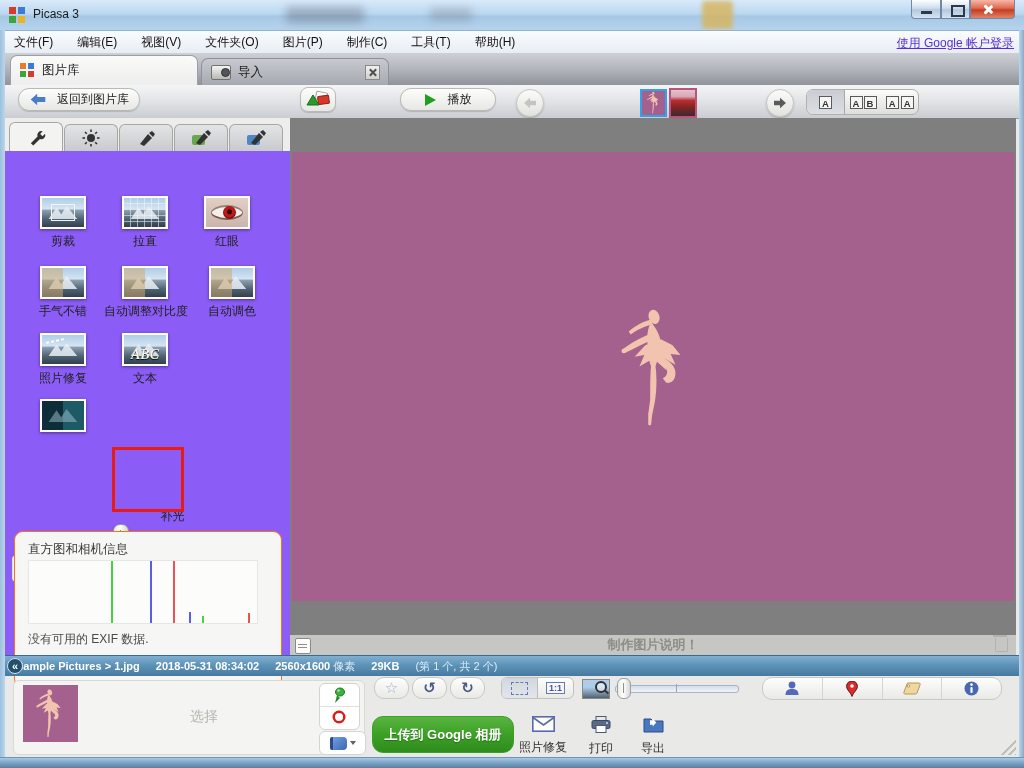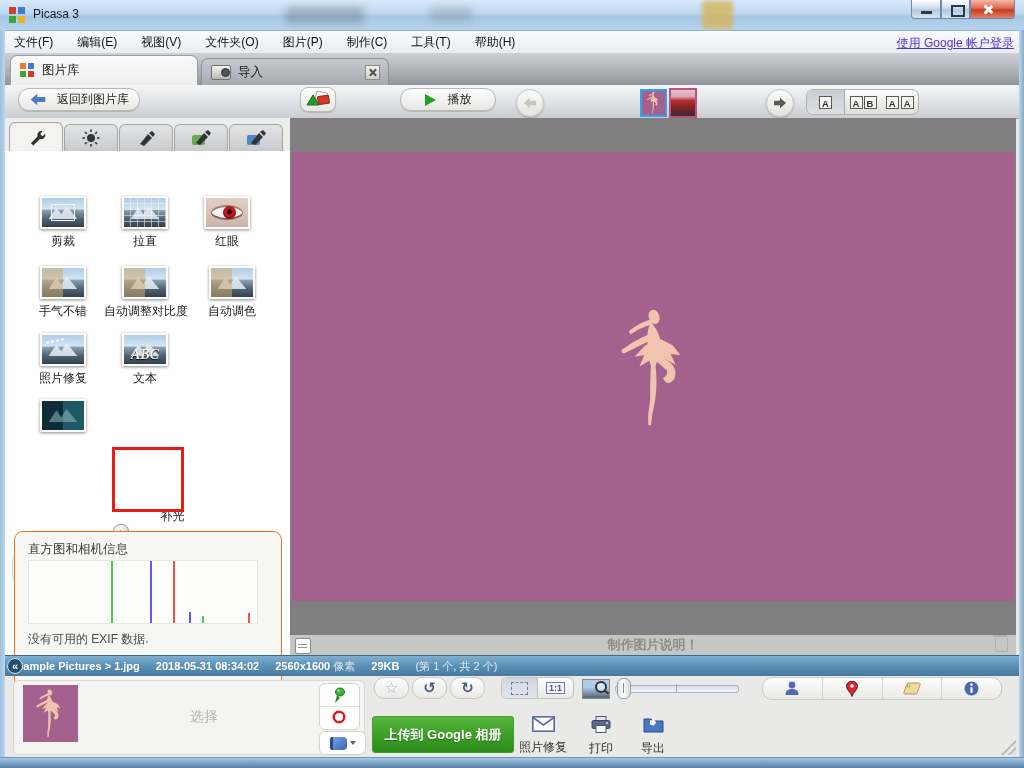--- a/index.html
+++ b/index.html
@@ -56,21 +56,21 @@
   .viewgroup{left:806px;top:4px;width:113px;height:26px;background:linear-gradient(180deg,#fcfcfb,#dededa);border:1px solid #b0b0ac;border-radius:7px;box-sizing:border-box;display:flex;}
   .viewcell{flex:1;display:flex;align-items:center;justify-content:center;gap:2px;}
   .viewcell.pressed{background:linear-gradient(180deg,#c9cdd3,#dbdfe4);border-radius:6px 0 0 6px;border-right:1px solid #a8a8a4;}
   .vletter{width:13px;height:13px;border:1px solid #5a5a5a;background:#f6f6f4;font-size:9.5px;font-weight:bold;color:#333;text-align:center;line-height:13px;box-sizing:border-box;}
   .viewcell .tight{margin:0 -1px 0 0;}
   
   .leftpanel{left:5px;top:118px;width:285px;height:537px;background:#ededeb;}
   .edittabs{position:absolute;left:0;top:4px;width:285px;height:29px;border-bottom:1px solid #b4b4b0;}
   .etab{position:absolute;top:2px;height:27px;width:54px;background:linear-gradient(180deg,#e2e4e6,#c8cacd);border:1px solid #a6a6a2;border-bottom:none;border-radius:6px 6px 0 0;box-sizing:border-box;display:flex;align-items:center;justify-content:center;}
   .etab.active{top:0;height:30px;background:#f3f3f1;}
-  .panelbody{position:absolute;left:0;top:33px;width:285px;height:504px;background:#ffffff;}
+  .panelbody{position:absolute;left:0;top:33px;width:285px;height:504px;background:#8b5cf6;}
   .toolcell{position:absolute;width:82px;text-align:center;}
   .ticon{position:relative;width:42px;height:29px;margin:0 auto;border:2px solid #fcfcfa;box-shadow:0 1px 3px rgba(0,0,0,.45);background:linear-gradient(180deg,#aecde9 0%,#d6e4f1 38%,#8da1b2 42%,#516373 72%,#31404c 100%);overflow:hidden;}
   .ticon .peak{position:absolute;left:15%;top:28%;width:70%;height:46%;background:#e9eff4;clip-path:polygon(0 100%,28% 8%,44% 62%,62% 0,100% 100%);opacity:.85;}
   .ticon.half::after{content:"";position:absolute;left:0;top:0;width:50%;height:100%;background:rgba(205,172,115,.55);}
   .ticon.cropov::before{content:"";position:absolute;left:9px;top:6px;width:22px;height:15px;border:1.5px solid #f4f4f2;z-index:2;}
   .ticon.gridov::before{content:"";position:absolute;inset:0;background:repeating-linear-gradient(0deg,transparent 0 5px,rgba(240,244,248,.55) 5px 6px),repeating-linear-gradient(90deg,transparent 0 6px,rgba(240,244,248,.55) 6px 7px);z-index:2;}
   .ticon.scrib::before{content:"";position:absolute;left:4px;top:5px;width:18px;height:2px;background:repeating-linear-gradient(90deg,#fff 0 3px,transparent 3px 5px);transform:rotate(-12deg);z-index:2;}
   .ticon.scrib .peak::after{content:"";position:absolute;left:-4px;bottom:-6px;width:16px;height:2px;background:repeating-linear-gradient(90deg,#fff 0 2px,transparent 2px 4px);transform:rotate(8deg);}
   .abc{position:absolute;left:0;right:0;bottom:1px;z-index:3;font-family:"Liberation Serif","DejaVu Serif",serif;font-style:italic;font-weight:bold;font-size:14px;color:#f4f4ee;text-shadow:0 1px 1px #000;}
   .ticon.eye{background:linear-gradient(180deg,#e3cfc6,#cbb4ab);}
@@ -129,21 +129,21 @@
   .magthumb::after{content:"";position:absolute;right:2px;top:1px;width:8px;height:8px;border:2px solid #303030;border-radius:50%;background:rgba(255,255,255,.5);}
   .magthumb::before{content:"";position:absolute;right:0px;top:11px;width:5px;height:2px;background:#303030;transform:rotate(40deg);}
   .zslider-track{left:615px;top:685px;width:122px;height:6px;border-radius:3px;background:linear-gradient(180deg,#d4dde8,#f0f4f8);border:1px solid #a8b4c4;}
   .zslider-tick{left:676px;top:684px;width:1px;height:8px;background:#98a4b4;}
   .zslider-knob{left:617px;top:678px;width:12px;height:19px;border-radius:6px;background:linear-gradient(90deg,#ececea,#fdfdfc 45%,#d8d8d4);border:1px solid #98a0ac;}
   .zslider-knob::after{content:"";position:absolute;left:5px;top:4px;width:1px;height:10px;background:#909090;}
   .rightgroup{left:762px;top:677px;width:240px;height:23px;background:linear-gradient(180deg,#fdfdfc,#e9e9e6);border:1px solid #c8c8c4;border-radius:10px;box-sizing:border-box;display:flex;}
   .rg-cell{flex:1;display:flex;align-items:center;justify-content:center;border-right:1px solid #d4d4d0;}
   .rg-cell:last-child{border-right:none;}
   
-  .upload-btn{left:372px;top:716px;width:142px;height:37px;background:linear-gradient(180deg,#59b540 0%,#3ca026 50%,#2f8c1d 100%);border:1px solid #27790f;border-radius:3px;box-sizing:border-box;color:#fff;font-size:13px;font-weight:bold;text-align:center;line-height:35px;text-shadow:0 1px 1px rgba(0,0,0,.3);}
+  .upload-btn{left:372px;top:716px;width:142px;height:37px;background:linear-gradient(180deg,#59b540 0%,#3ca026 50%,#2f8c1d 100%);border:1px solid #27790f;border-radius:11px;box-sizing:border-box;color:#fff;font-size:13px;font-weight:bold;text-align:center;line-height:35px;text-shadow:0 1px 1px rgba(0,0,0,.3);}
   .actitem{position:absolute;top:716px;text-align:center;}
   .actlabel{font-size:12px;color:#333;margin-top:3px;}
   .a-email{left:513px;width:60px;} .a-print{left:576px;width:50px;} .a-export{left:627px;width:52px;}
   .grip{left:998px;top:739px;width:18px;height:16px;background:repeating-linear-gradient(135deg,transparent 0 3px,#c0c0ba 3px 5px);clip-path:polygon(100% 0,100% 100%,0 100%);}
   .hidden-defs{position:absolute;width:0;height:0;overflow:hidden;}
 </style>
 </head>
 <body>
 
 <svg class="hidden-defs" xmlns="http://www.w3.org/2000/svg">

